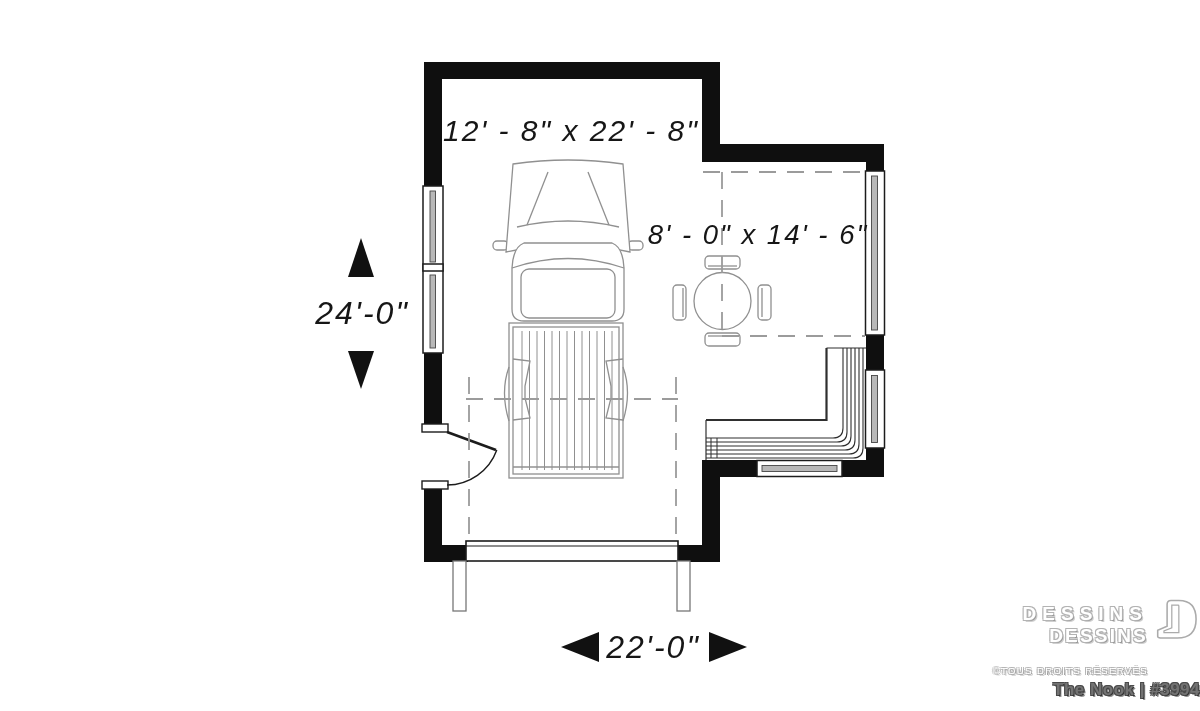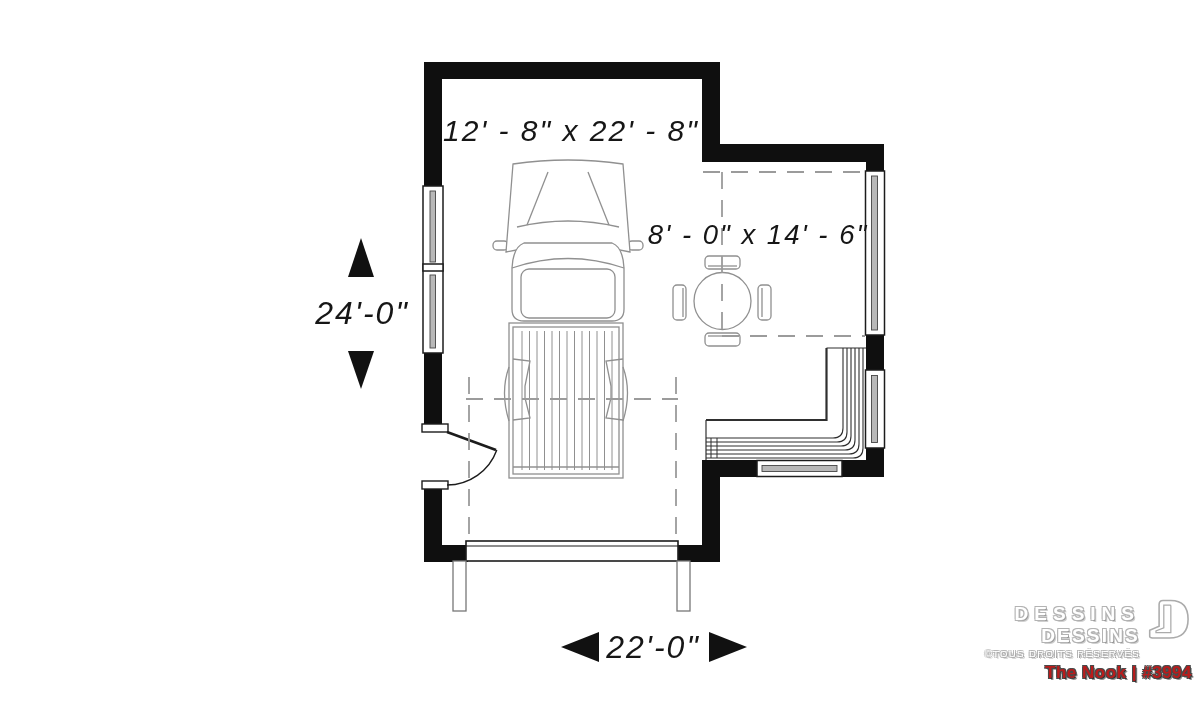--- a/index.html
+++ b/index.html
@@ -6,34 +6,34 @@
   body{
     width:1200px;height:711px;position:relative;overflow:hidden;
     background:#ffffff;font-family:"Liberation Sans",sans-serif;
   }
   .stage{position:absolute;left:0;top:0;width:1200px;height:711px;}
   svg.plan{position:absolute;left:0;top:0;}
   .dim-text{
     font-family:"Liberation Sans",sans-serif;
     font-style:italic;fill:#161616;letter-spacing:2px;
   }
-  .brand{position:absolute;right:8px;top:597px;width:230px;text-align:right;}
+  .brand{position:absolute;right:0;top:597px;width:230px;text-align:right;}
   .brand-row{display:flex;justify-content:flex-end;align-items:flex-start;gap:5px;}
   .brand-text{padding-top:7px;}
   .b1,.b2,.b3{
     color:#ffffff;
     text-shadow:-1px -1px 0 #b3b3b3,1px -1px 0 #b3b3b3,-1px 1px 0 #b3b3b3,1px 1px 0 #9a9a9a,2px 2px 0 #cfcfcf;
     font-weight:600;line-height:1.05;
   }
   .b1{font-size:19px;letter-spacing:6px;}
   .b2{font-size:19px;letter-spacing:2.2px;margin-top:2px;}
-  .b3{font-size:9.5px;letter-spacing:1.4px;margin-top:3px;font-weight:500;}
+  .b3{font-size:9.5px;letter-spacing:1.4px;margin-top:20px;font-weight:500;}
   .b4{
     font-size:17px;font-weight:700;margin-top:4px;letter-spacing:0.5px;
-    color:#b91c1c;
+    color:#737373;
     text-shadow:-1px -1px 0 #4a4a4a,1px -1px 0 #4a4a4a,-1px 1px 0 #4a4a4a,1px 1px 0 #333333,2px 2px 0 #8f8f8f;
   }
   .d-icon{width:47px;height:46px;flex:0 0 auto;}
 </style>
 </head>
 <body>
 
 <div class="stage">
 
 <svg class="plan" width="1200" height="711" viewBox="0 0 1200 711">

